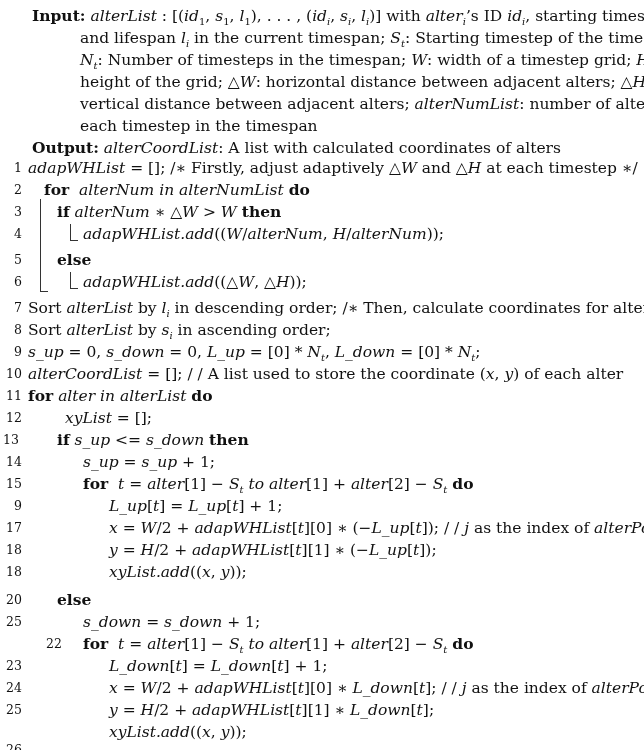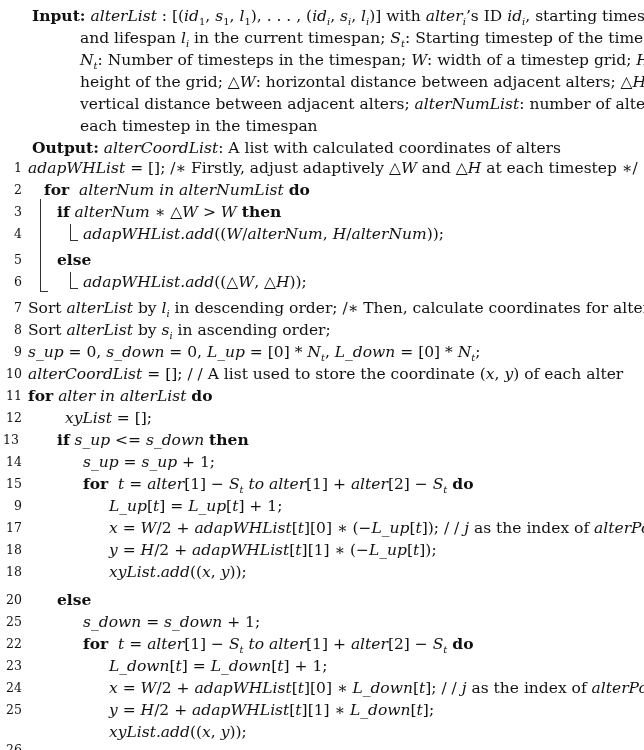--- a/index.html
+++ b/index.html
@@ -102,21 +102,21 @@
 
   <div class="ln" style="left:0px; top:561px; width:22px;">18</div>
   <div class="code" style="left:109px; top:561px;"><i>xyList.add</i>((<i>x</i>, <i>y</i>));</div>
 
   <div class="ln" style="left:0px; top:589px; width:22px;">20</div>
   <div class="code" style="left:57px; top:589px;"><b>else</b></div>
 
   <div class="ln" style="left:0px; top:611px; width:22px;">25</div>
   <div class="code" style="left:83px; top:611px;text-align:center;"><i>s_down</i> = <i>s_down</i> + 1;</div>
 
-  <div class="ln" style="left:0px; top:633px; width:22px;">22</div>
+  <div class="ln" style="left:0px; top:633px; width:22px;padding-left:40px;">22</div>
   <div class="code" style="left:83px; top:633px;"><b>for</b> &nbsp;<i>t</i> = <i>alter</i>[1] − <i>S<sub style="font-size:10px">t</sub></i> <i>to</i> <i>alter</i>[1] + <i>alter</i>[2] − <i>S<sub style="font-size:10px">t</sub></i> <b>do</b></div>
 
   <div class="ln" style="left:0px; top:655px; width:22px;">23</div>
   <div class="code" style="left:109px; top:655px;"><i>L_down</i>[<i>t</i>] = <i>L_down</i>[<i>t</i>] + 1;</div>
 
   <div class="ln" style="left:0px; top:677px; width:22px;">24</div>
   <div class="code" style="left:109px; top:677px;"><i>x</i> = <i>W</i>/2 + <i>adapWHList</i>[<i>t</i>][0] ∗ <i>L_down</i>[<i>t</i>]; / / <i>j</i> as the index of <i>alterPos</i></div>
 
   <div class="ln" style="left:0px; top:699px; width:22px;text-align:right;">25</div>
   <div class="code" style="left:109px; top:699px;"><i>y</i> = <i>H</i>/2 + <i>adapWHList</i>[<i>t</i>][1] ∗ <i>L_down</i>[<i>t</i>];</div>

